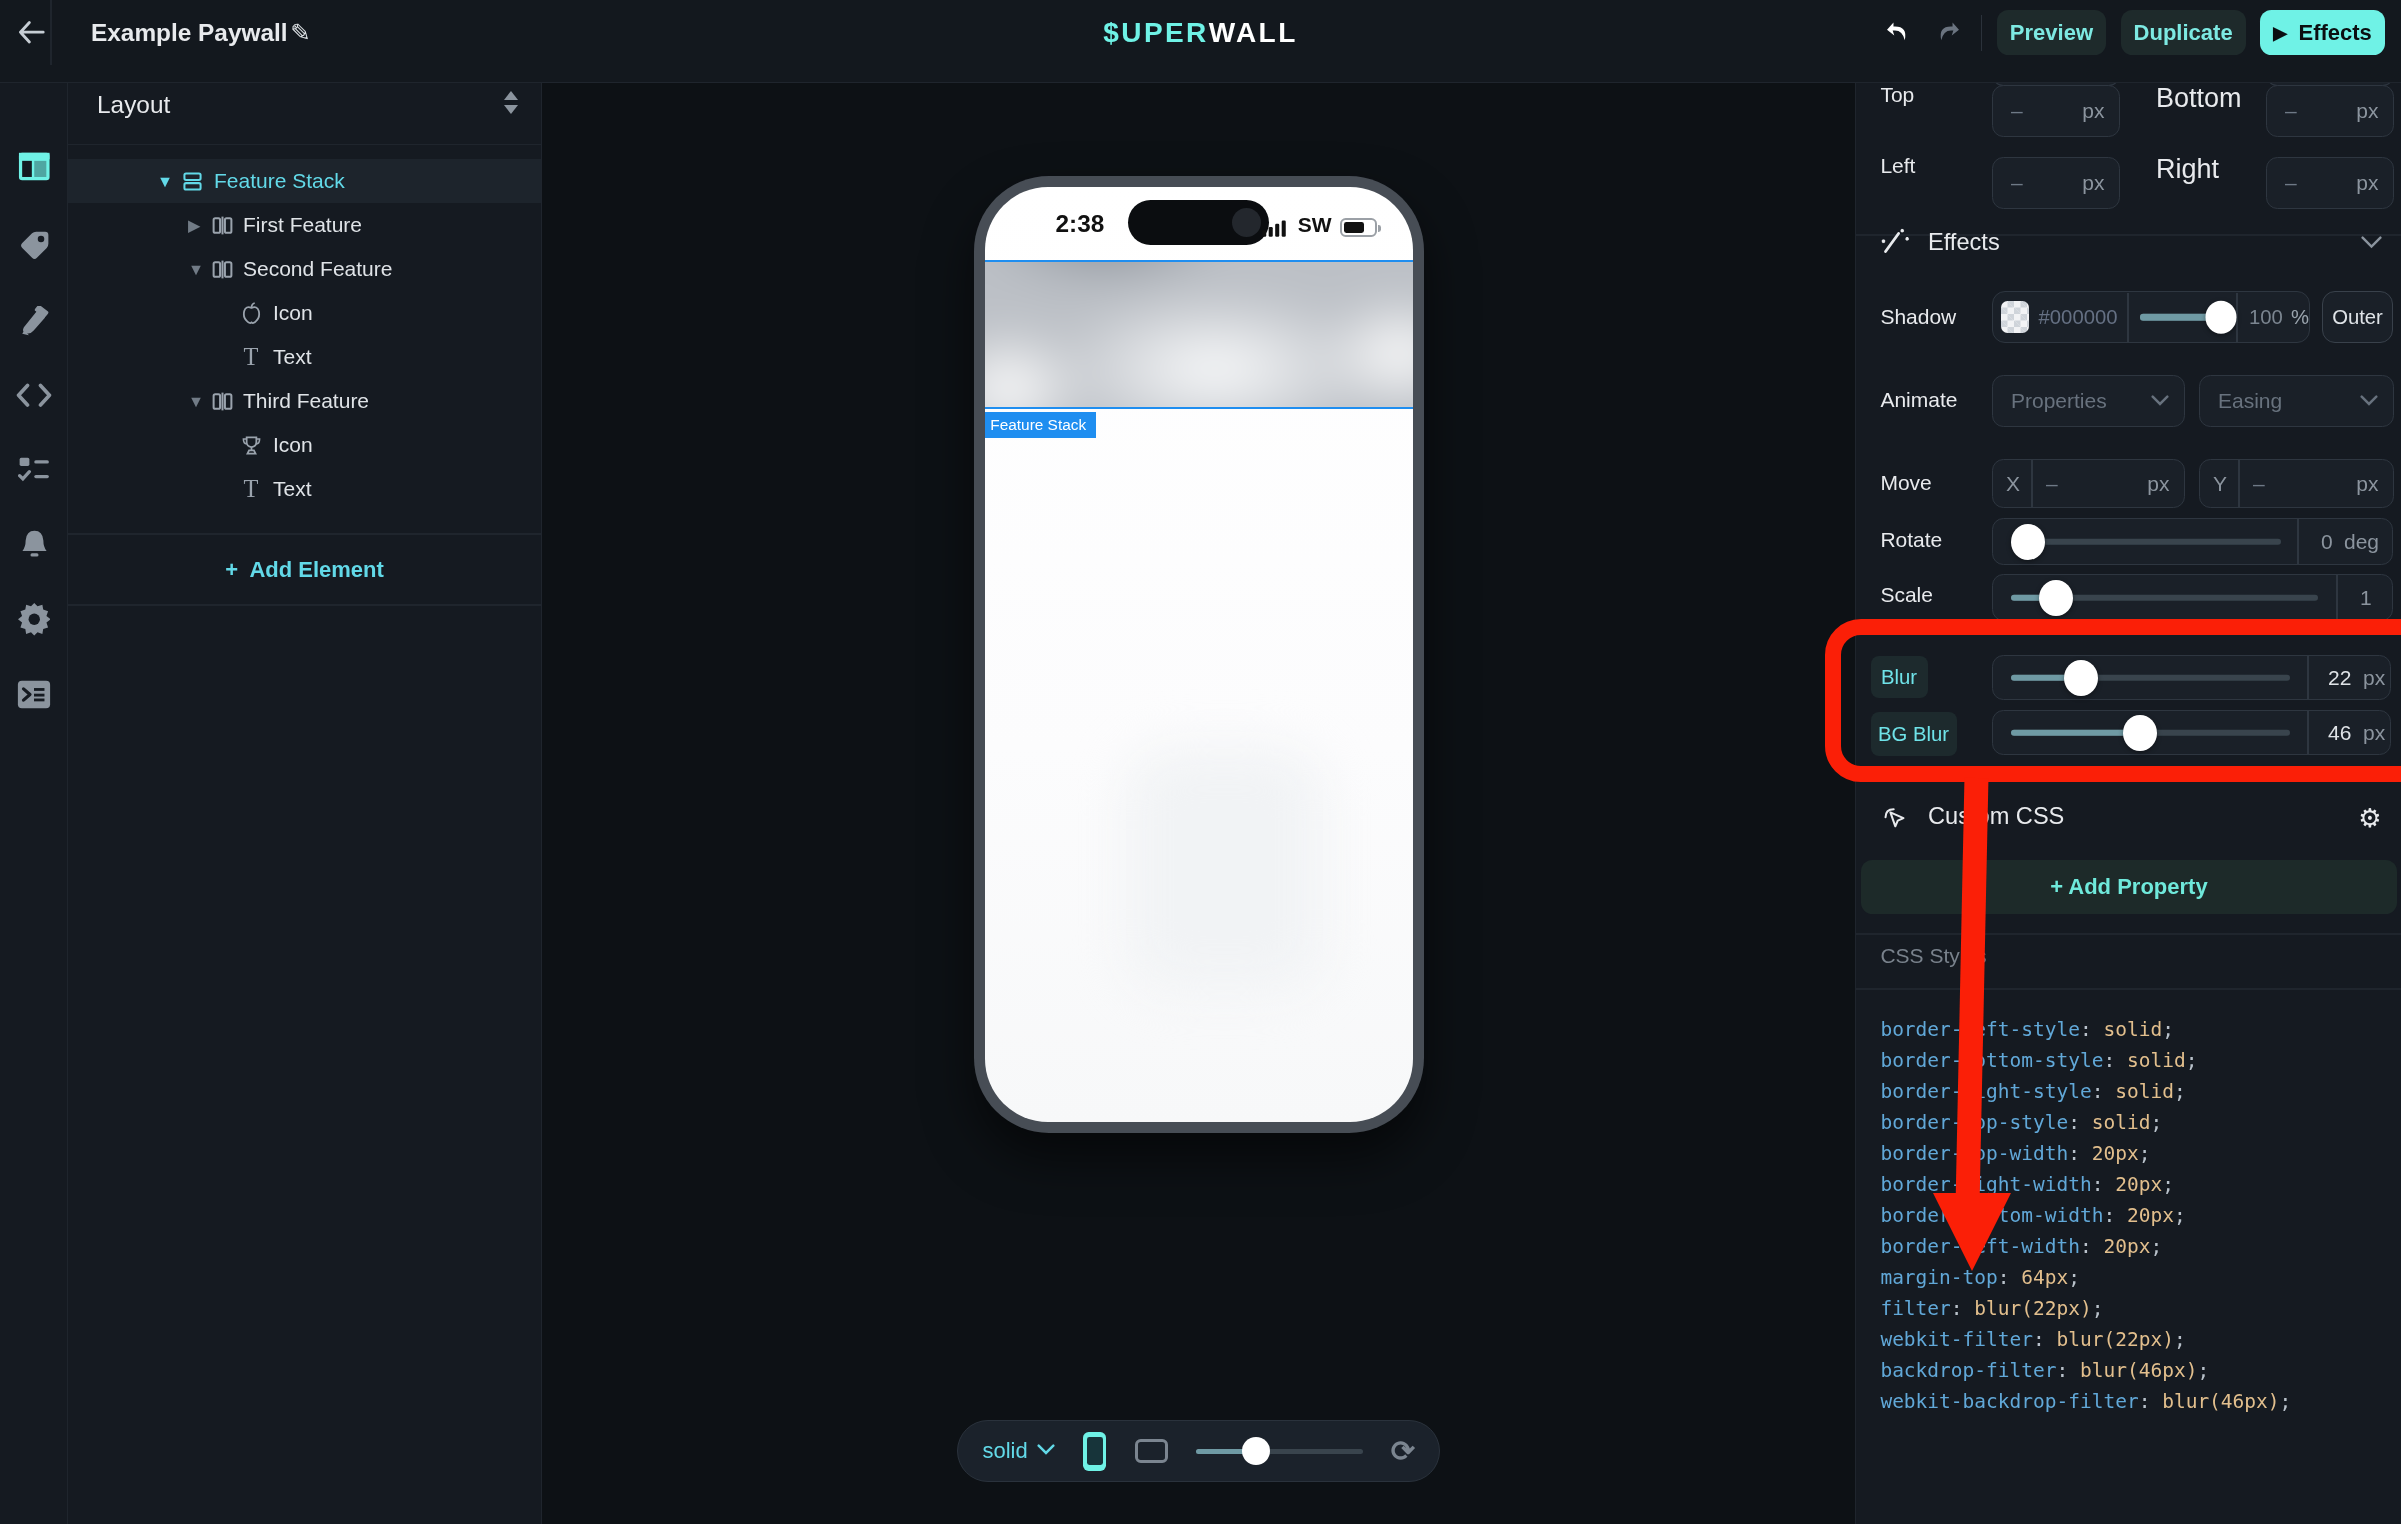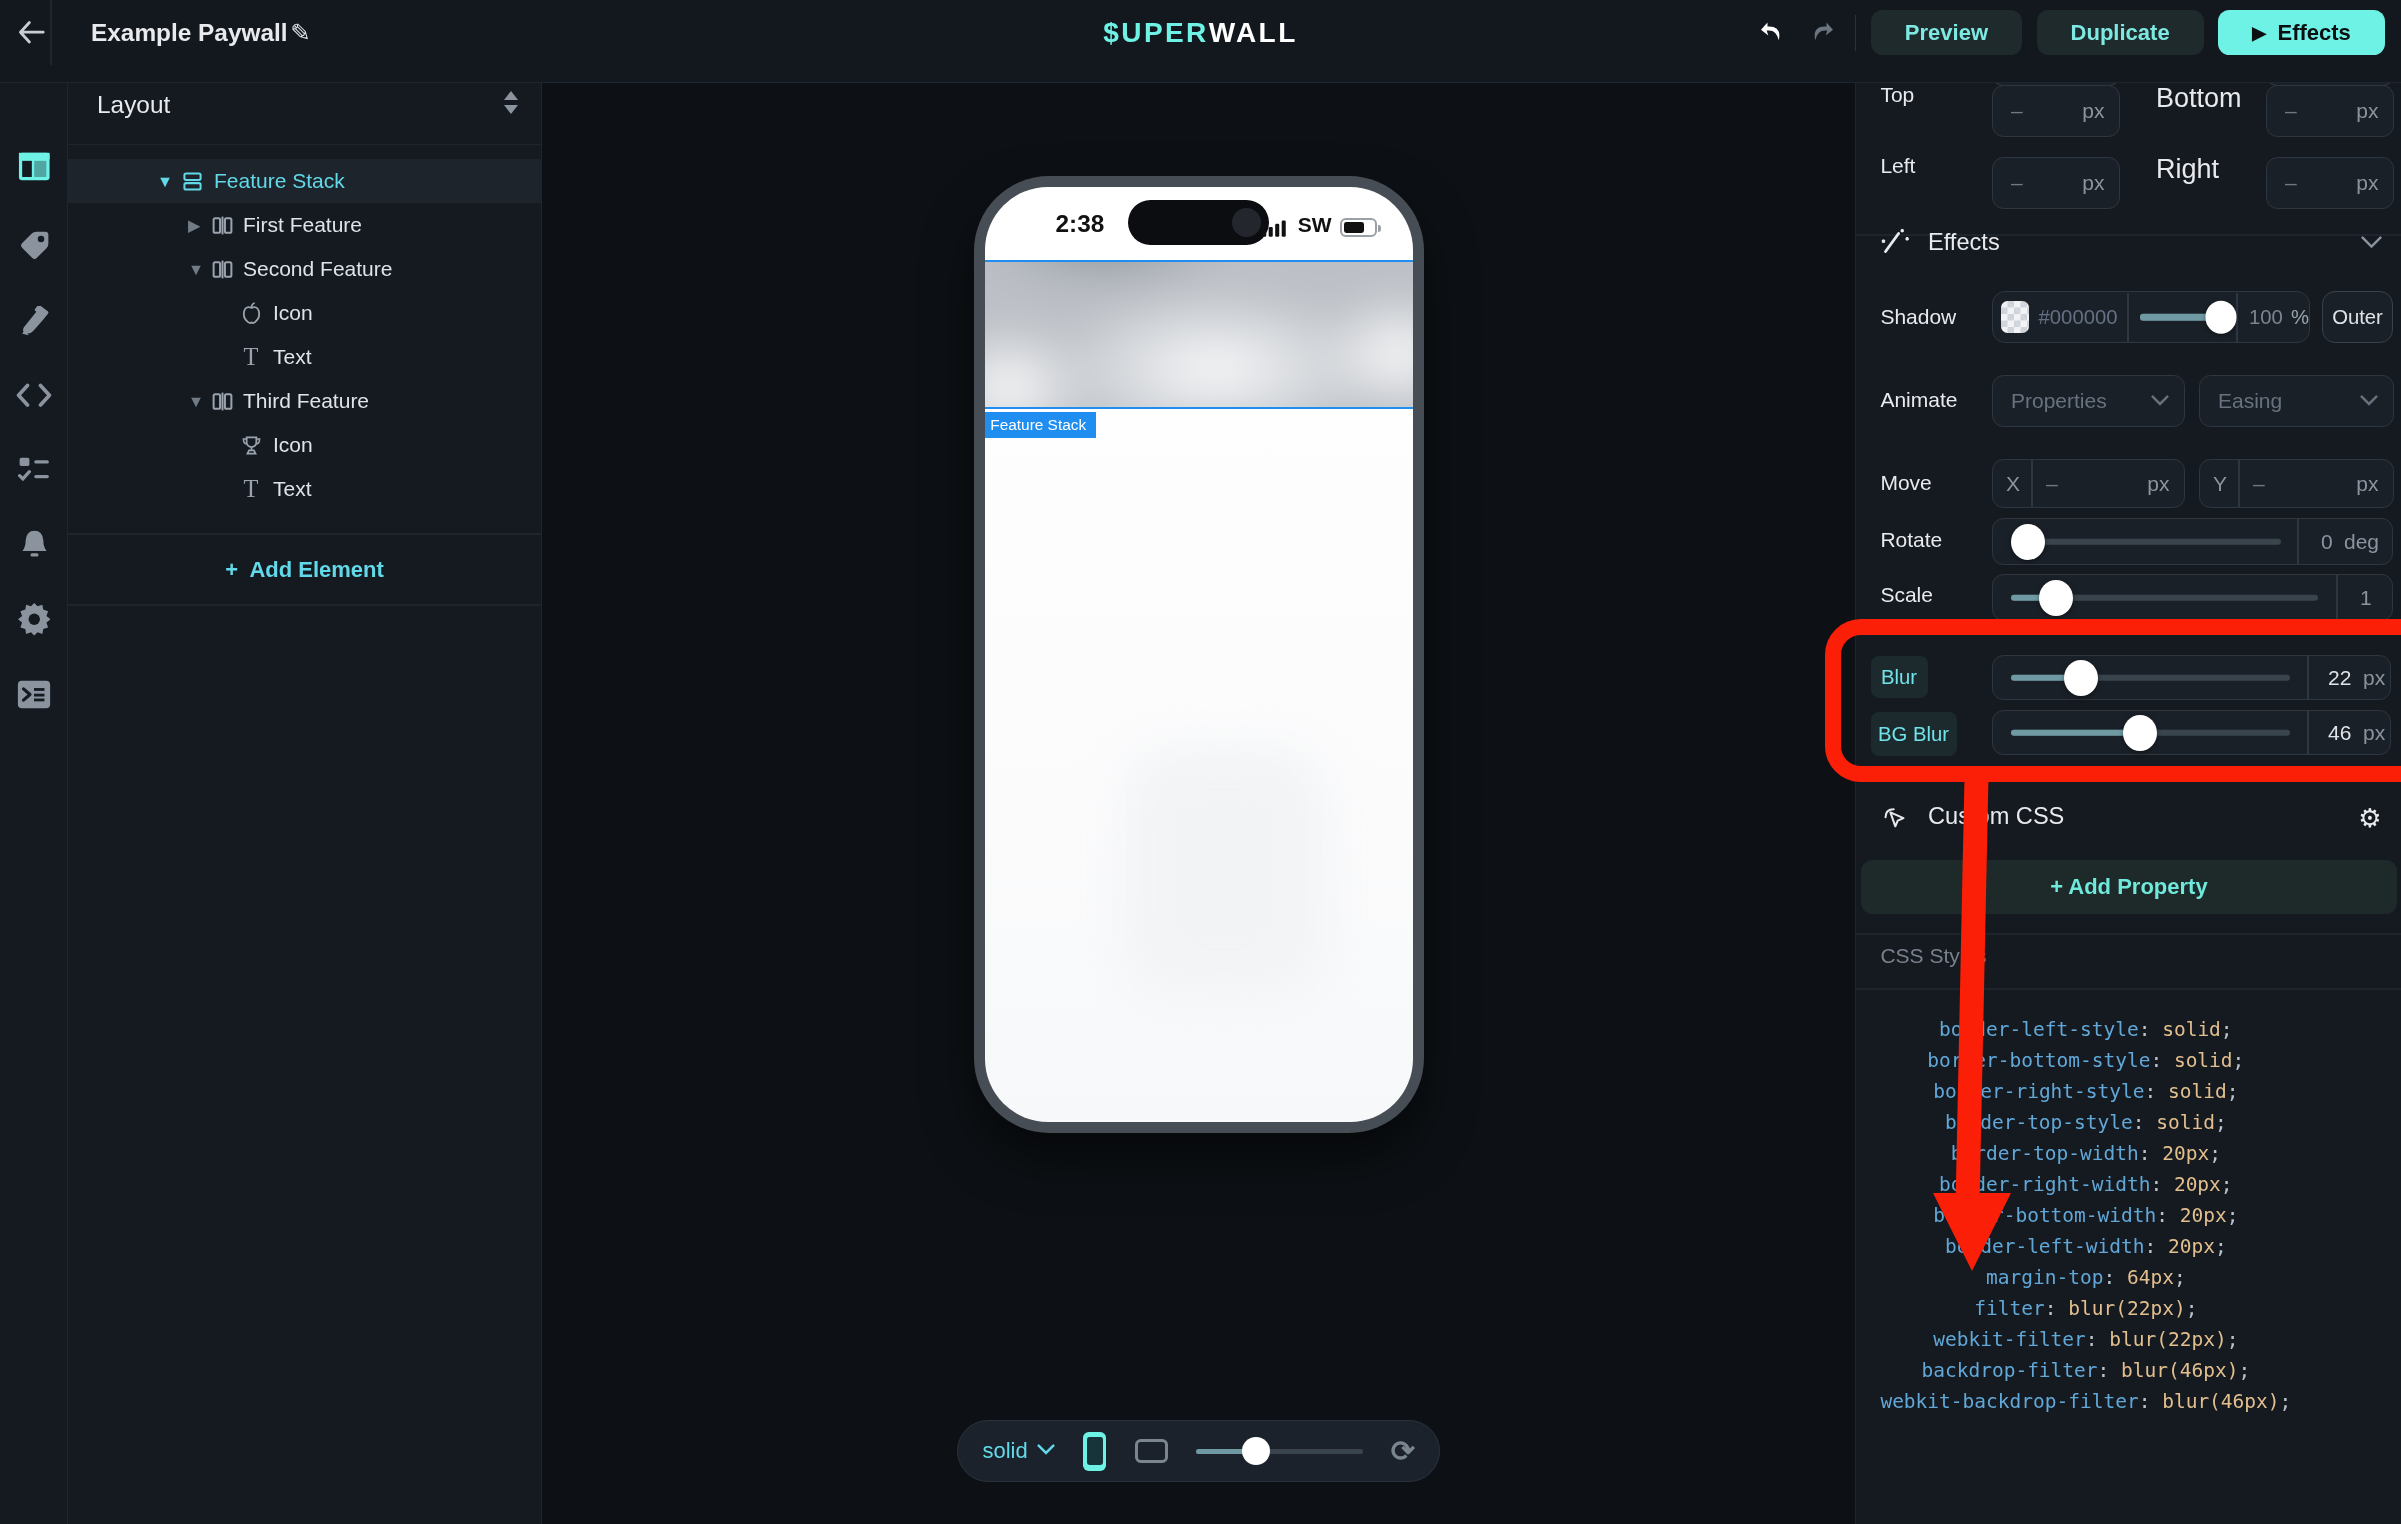--- a/index.html
+++ b/index.html
@@ -20,21 +20,21 @@
   #topbar{position:absolute;left:0;top:0;width:2401px;height:83px;background:var(--bg-topbar);border-bottom:1.6px solid var(--border-soft);z-index:30;}
   .tb-back{position:absolute;left:11.4px;top:13px;width:39px;height:39px;display:flex;align-items:center;justify-content:center;color:#c6cdd4;}
   .tb-divider-l{position:absolute;left:50px;top:0;width:1.6px;height:65px;background:var(--border-soft);}
   .tb-title{position:absolute;left:91px;top:0;height:65px;display:flex;align-items:center;font-size:24.4px;font-weight:700;color:var(--txt);}
   .tb-pencil{position:absolute;left:286px;top:18px;width:29px;height:29px;color:#dfe3e7;font-size:24.4px;display:flex;align-items:center;justify-content:center;}
   .tb-logo{position:absolute;left:0;right:0;top:0;height:65px;display:flex;align-items:center;justify-content:center;font-size:28px;font-weight:900;letter-spacing:2.4px;}
   .tb-logo .lg-c{color:var(--cyan-bright);} .tb-logo .lg-w{color:#ffffff;}
   .tb-right{position:absolute;right:16.2px;top:0;height:65px;display:flex;align-items:center;gap:14.6px;}
   .tb-undo,.tb-redo{width:36px;height:36px;display:flex;align-items:center;justify-content:center;}
   .tb-vline{width:1.6px;height:36px;background:#2b323b;}
-  .tb-btn{height:45px;border-radius:11.4px;display:flex;align-items:center;justify-content:center;font-size:22px;font-weight:700;padding:0 34px;}
+  .tb-btn{height:45px;border-radius:11.4px;display:flex;align-items:center;justify-content:center;font-size:22px;font-weight:700;padding:0 13px;}
   .tb-btn.dark{background:var(--teal-btn);color:#7de9e2;}
   .tb-btn.publish{background:var(--cyan-bright);color:#0b0f12;gap:11.4px;}
   .play-glyph{font-size:18px;}
 
   
   #rail{position:absolute;left:0;top:65px;width:68px;bottom:0;background:var(--bg-panel);border-right:1.6px solid var(--border-soft);z-index:20;}
   .rail-ic{position:absolute;left:0;width:68px;height:49px;display:flex;align-items:center;justify-content:center;color:#8b949e;}
   .rail-ic svg{display:block;}
 
   
@@ -86,21 +86,21 @@
   .db-phone{margin-left:28px;width:23px;height:39px;background:var(--cyan-bright);border-radius:5.7px;position:relative;}
   .db-phone::after{content:"";position:absolute;left:3.2px;top:5.7px;right:3.2px;bottom:5.7px;background:#17343a;border-radius:2.4px;}
   .db-land{margin-left:29px;width:32.5px;height:24.4px;border:3.2px solid #7b8590;border-radius:5.7px;}
   .db-slider{margin-left:28px;position:relative;width:167px;height:32.5px;}
   .db-slider .tl{position:absolute;left:0;right:0;top:14px;height:5.7px;background:#39444d;border-radius:3.2px;}
   .db-slider .tf{position:absolute;left:0;top:14px;height:5.7px;background:var(--track-fill);border-radius:3.2px;}
   .db-slider .th{position:absolute;top:50%;width:28px;height:28px;background:#fff;border-radius:50%;transform:translate(-50%,-50%);}
   .db-refresh{margin-left:28px;color:#7b8590;font-size:29px;font-weight:700;}
 
   
-  #rightpanel{position:absolute;left:1855px;top:65px;width:546px;bottom:0;background:var(--bg-panel);border-left:1.6px solid var(--border-soft);z-index:10;text-align:center;}
+  #rightpanel{position:absolute;left:1855px;top:65px;width:546px;bottom:0;background:var(--bg-panel);border-left:1.6px solid var(--border-soft);z-index:10;}
   .rp-label{position:absolute;left:24.4px;font-size:21px;color:var(--txt);}
   .rp-label2{position:absolute;left:300px;font-size:27px;color:var(--txt);}
   .inp{position:absolute;background:var(--box-bg);border:1.6px solid var(--box-border);border-radius:11.4px;display:flex;align-items:center;font-size:21px;}
   .inp .ph{color:#6e7986;margin-left:18px;}
   .inp .unit{margin-left:auto;margin-right:14.6px;color:#8b949e;}
   .inp .axis{color:#8b949e;margin-left:13px;}
   .inp .vline{width:1.6px;height:100%;background:var(--box-border);margin-left:11.4px;}
   .part-box{position:absolute;top:0;height:21px;background:var(--box-bg);border:1.6px solid var(--box-border);border-top:none;border-radius:0 0 11.4px 11.4px;}
   .rp-div{position:absolute;left:0;width:100%;height:1.6px;background:var(--border-soft);}
   .sec-head{position:absolute;left:23px;display:flex;align-items:center;gap:18px;color:var(--txt);font-size:23.6px;}

